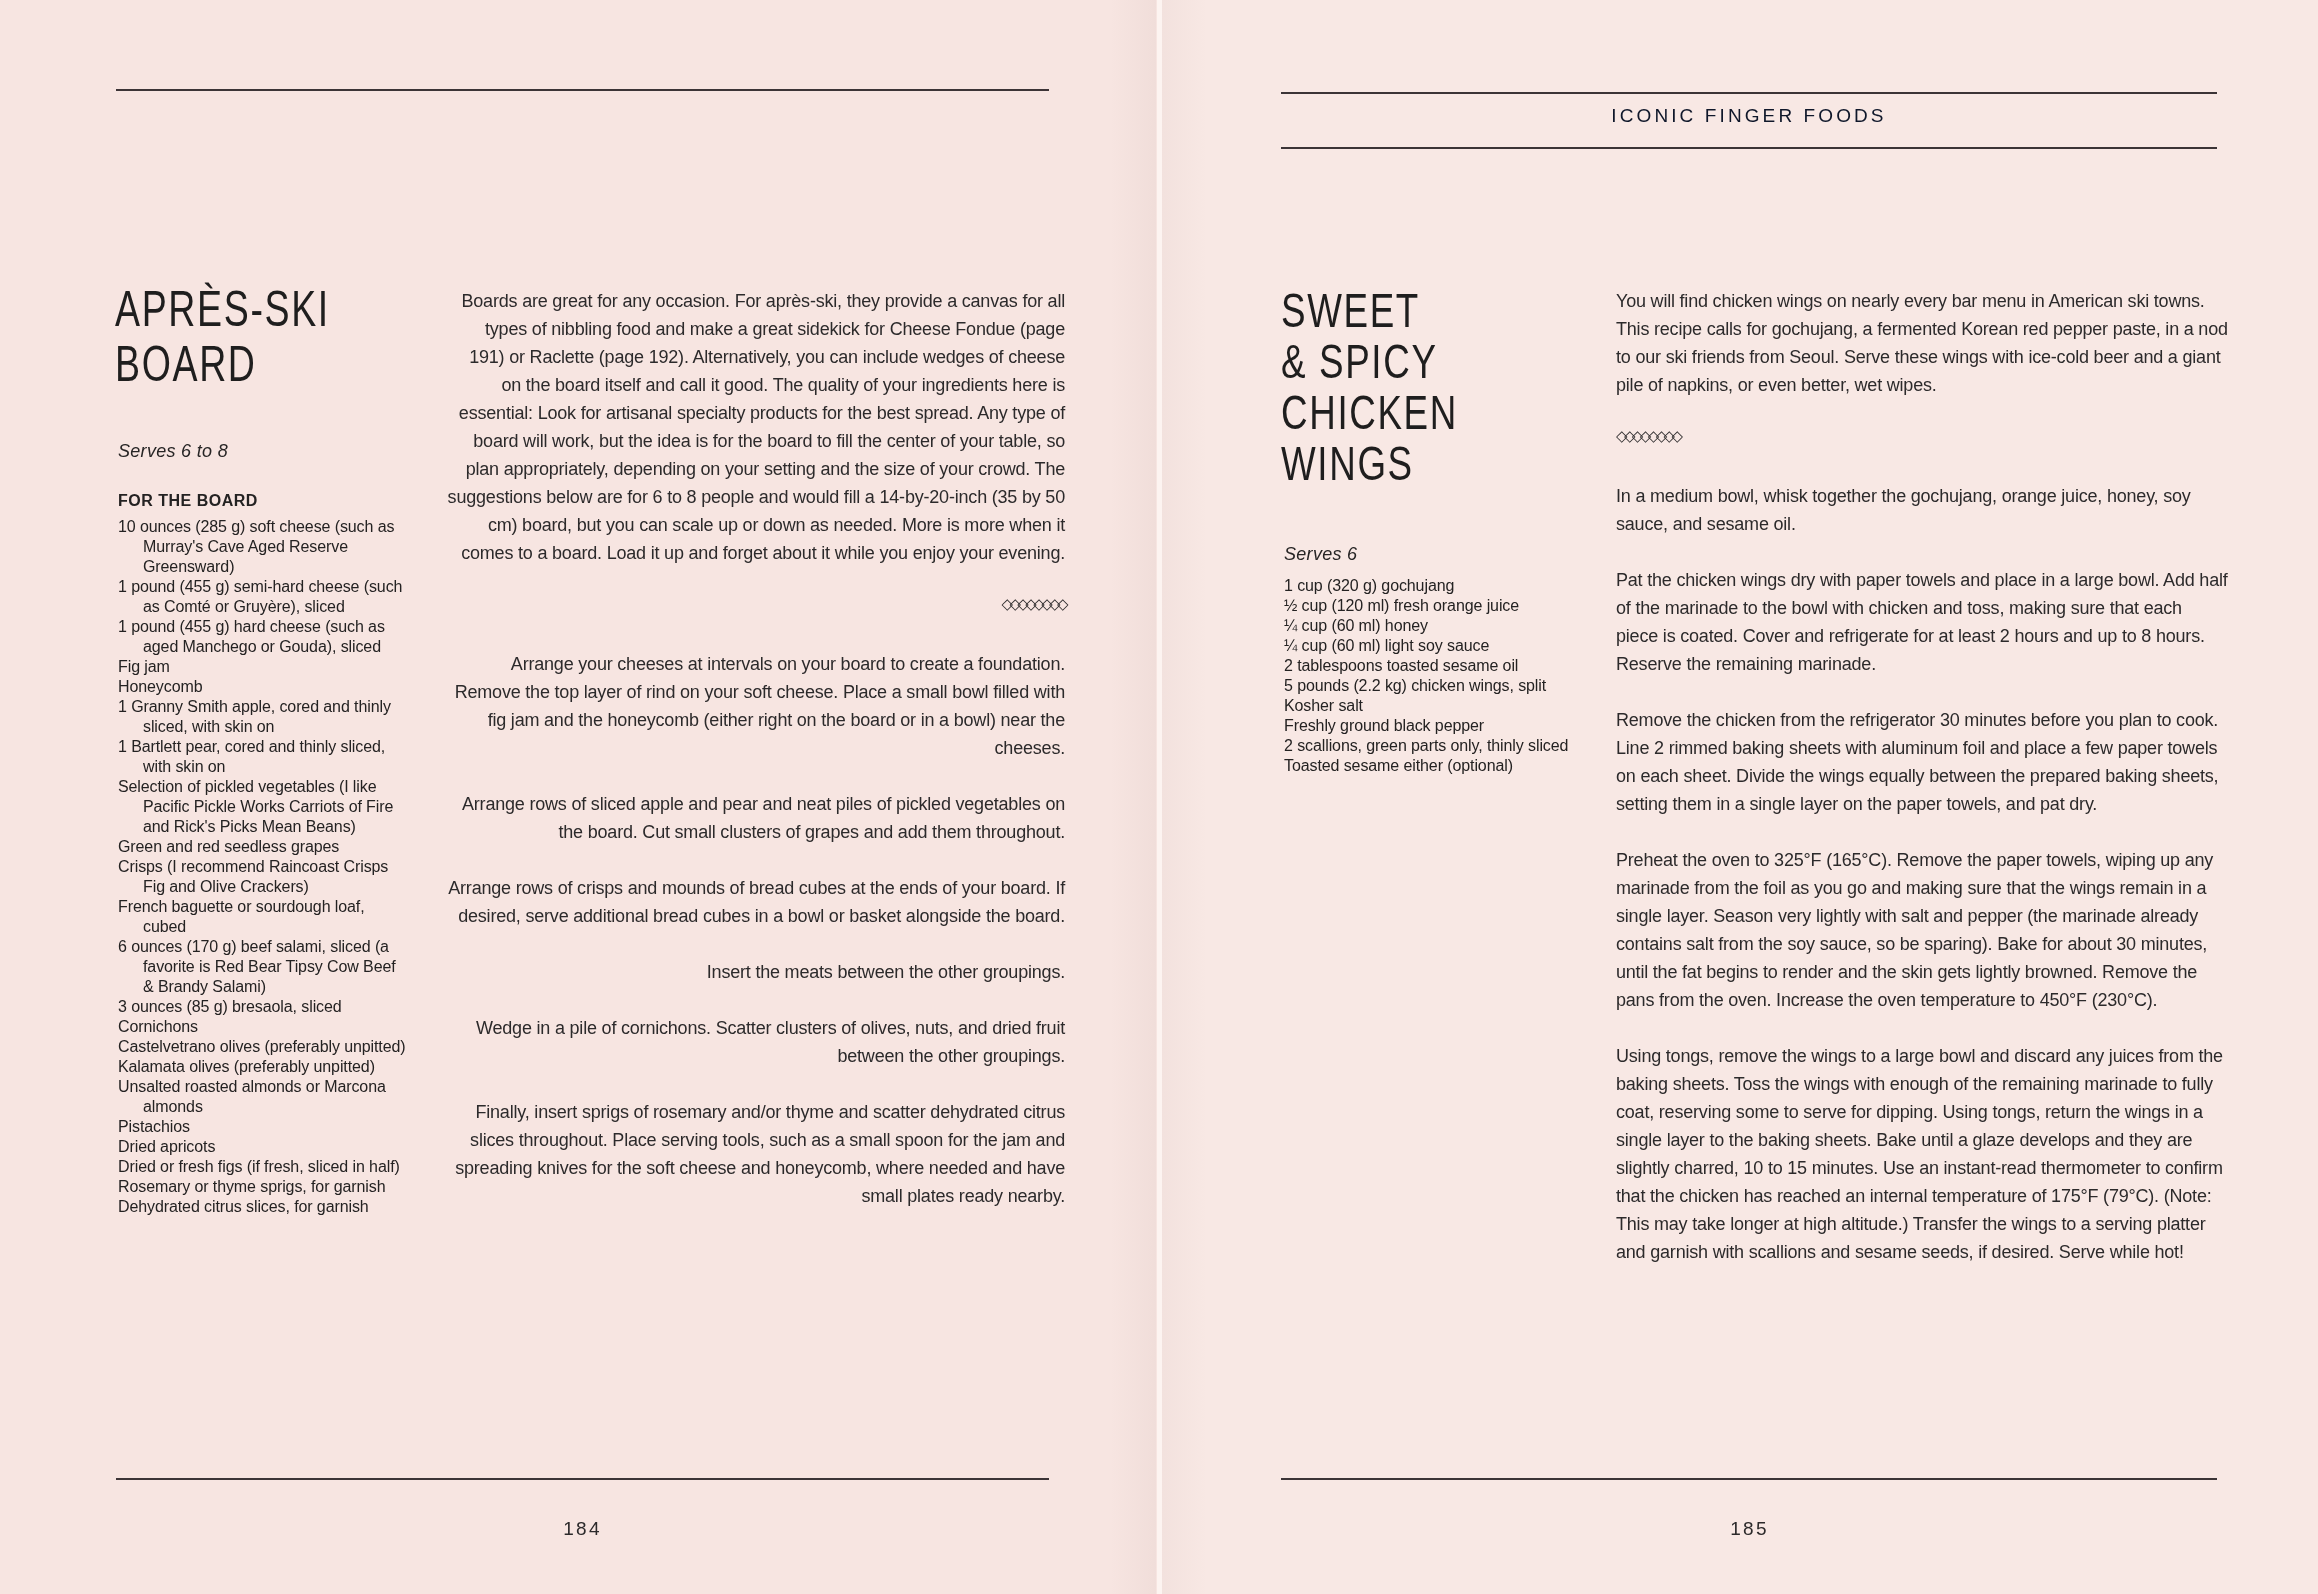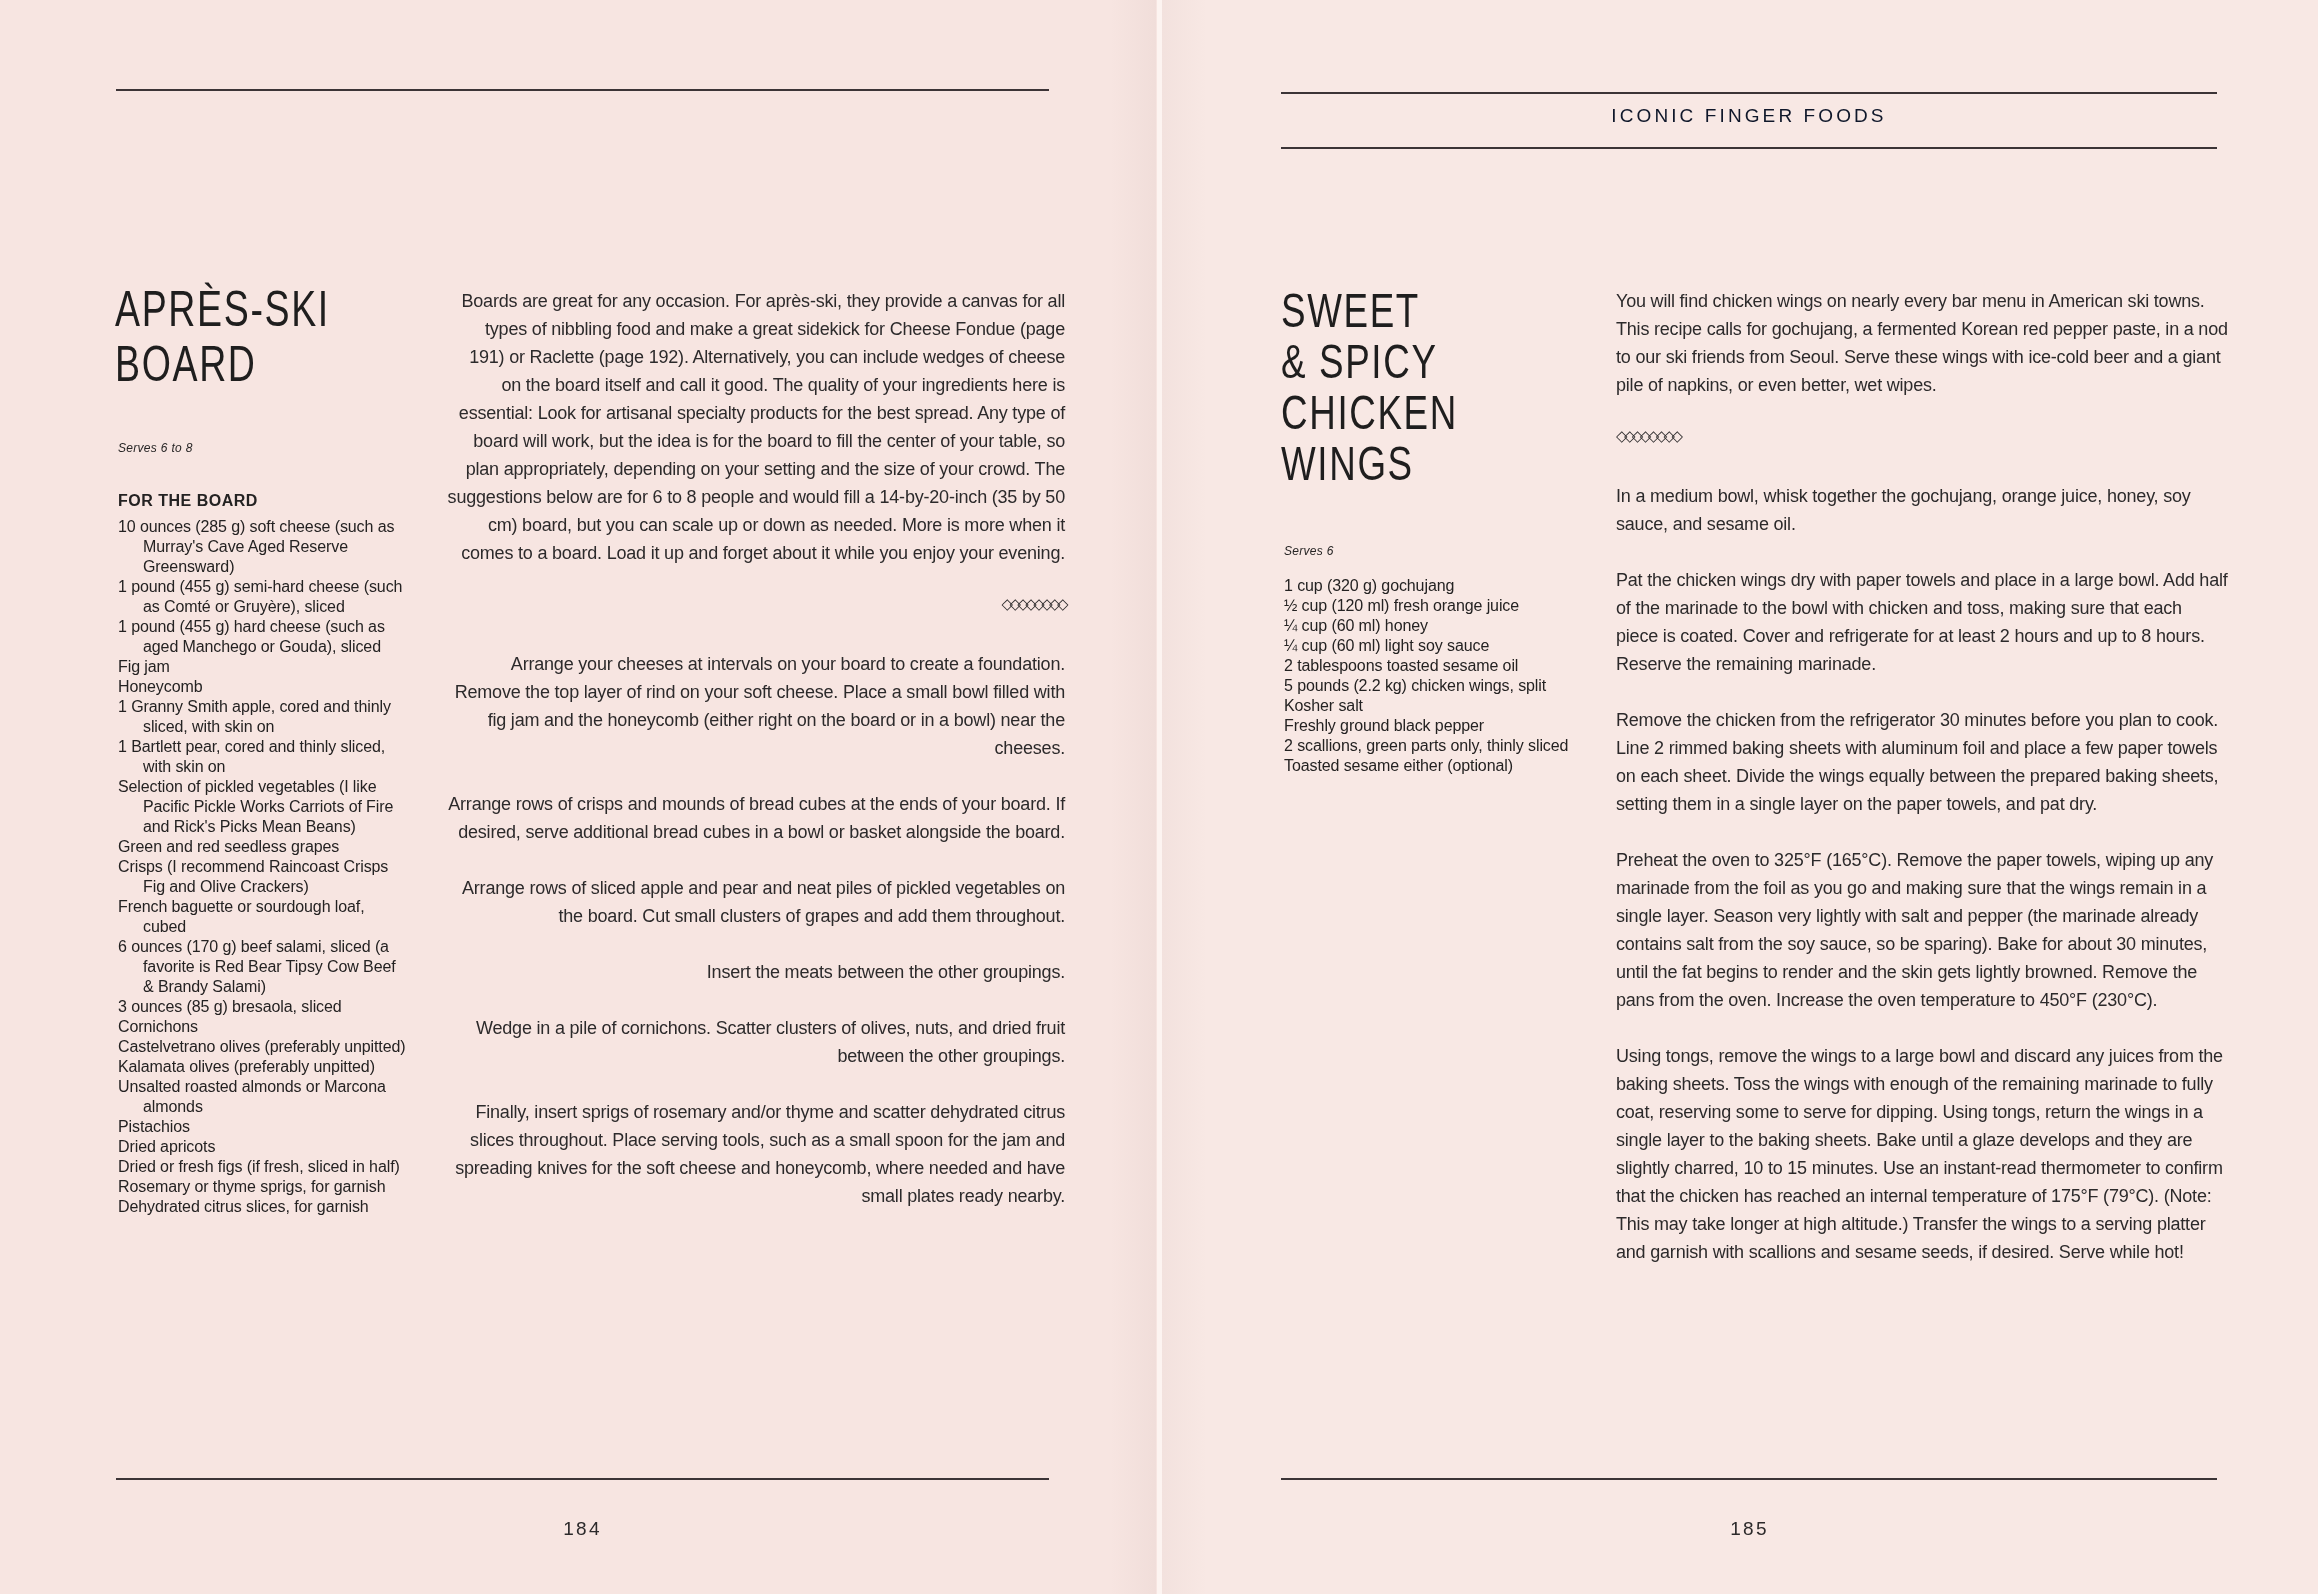--- a/index.html
+++ b/index.html
@@ -21,21 +21,21 @@
 
   
   .title{
     position:absolute;color:#1f1e1e;font-weight:200;
     letter-spacing:2.2px;transform:scaleX(0.75);transform-origin:left top;
     white-space:nowrap;
   }
   #title-left{left:115px;top:282px;font-size:50px;line-height:55px;}
   #title-right{left:1281px;top:285px;font-size:49px;line-height:51px;}
   .serves{
-    position:absolute;font-style:italic;font-size:12px;color:#272525;letter-spacing:0.3px;
+    position:absolute;font-style:italic;font-size:18px;color:#272525;letter-spacing:0.3px;
   }
   #serves-left{left:118px;top:441px;}
   #serves-right{left:1284px;top:544px;}
   .ing-header{
     position:absolute;left:118px;top:492px;font-size:16px;font-weight:bold;
     letter-spacing:0.5px;color:#242222;
   }
   .ing-list{
     position:absolute;margin:0;padding:0;list-style:none;
     font-size:16px;line-height:20px;color:#242222;letter-spacing:-0.1px;font-weight:500;
@@ -110,22 +110,22 @@
       <li>Dehydrated citrus slices, for garnish</li>
     </ul>
 
   <div class="body-col" id="body-left">
     <div>
         <p>Boards are great for any occasion. For après-ski, they provide a canvas for all types of nibbling food and make a great sidekick for Cheese Fondue (page 191) or Raclette (page 192). Alternatively, you can include wedges of cheese on the board itself and call it good. The quality of your ingredients here is essential: Look for artisanal specialty products for the best spread. Any type of board will work, but the idea is for the board to fill the center of your table, so plan appropriately, depending on your setting and the size of your crowd. The suggestions below are for 6 to 8 people and would fill a 14-by-20-inch (35 by 50 cm) board, but you can scale up or down as needed. More is more when it comes to a board. Load it up and forget about it while you enjoy your evening.</p>
       </div>
     <div class="ornament">◇◇◇◇◇◇◇◇</div>
     <div>
         <p>Arrange your cheeses at intervals on your board to create a foundation. Remove the top layer of rind on your soft cheese. Place a small bowl filled with fig jam and the honeycomb (either right on the board or in a bowl) near the cheeses.</p>
+        <p>Arrange rows of sliced apple and pear and neat piles of pickled vegetables on the board. Cut small clusters of grapes and add them throughout.</p>
         <p>Arrange rows of crisps and mounds of bread cubes at the ends of your board. If desired, serve additional bread cubes in a bowl or basket alongside the board.</p>
-        <p>Arrange rows of sliced apple and pear and neat piles of pickled vegetables on the board. Cut small clusters of grapes and add them throughout.</p>
         <p>Insert the meats between the other groupings.</p>
         <p>Wedge in a pile of cornichons. Scatter clusters of olives, nuts, and dried fruit between the other groupings.</p>
         <p>Finally, insert sprigs of rosemary and/or thyme and scatter dehydrated citrus slices throughout. Place serving tools, such as a small spoon for the jam and spreading knives for the soft cheese and honeycomb, where needed and have small plates ready nearby.</p>
       </div>
   </div>
 
   <div class="rule" style="left:116px;top:1478px;width:933px;"></div>
   <div class="pagenum" id="pagenum-left">184</div>
 
   <div class="rule" style="left:1281px;top:92px;width:936px;"></div>

